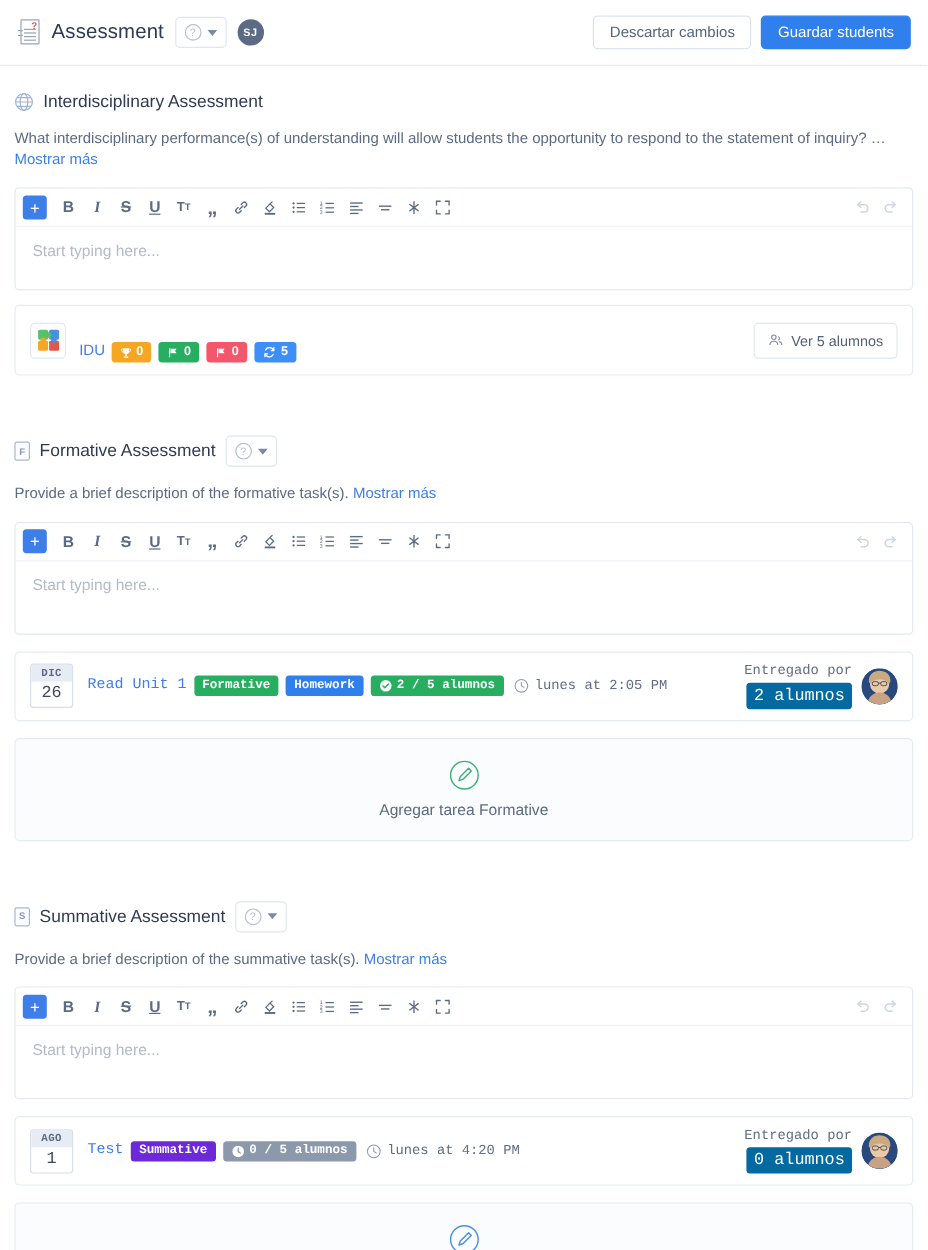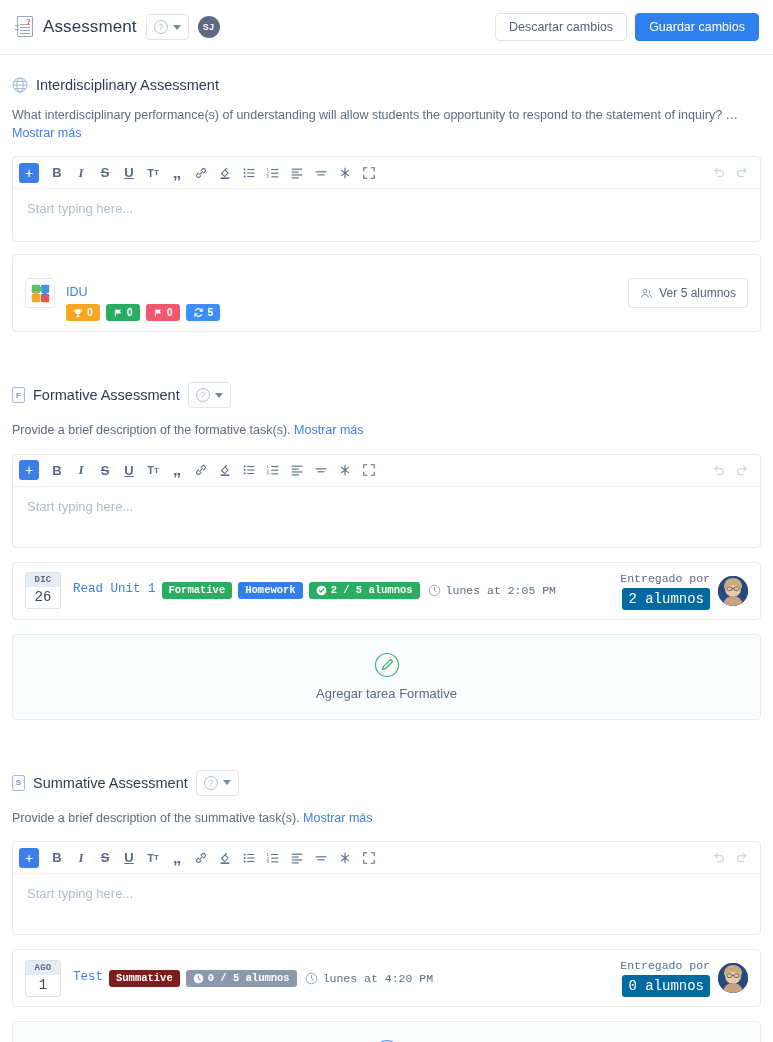--- a/index.html
+++ b/index.html
@@ -122,21 +122,21 @@
   .card {
     margin-top: 12px; border: 1px solid #e6ebf3; border-radius: 4px;
     background: #fff; padding: 10px 12px;
     display: flex; align-items: center;
   }
   .puzzle-box {
     width: 30px; height: 30px; border: 1px solid #e2e8f2; border-radius: 4px;
     display: flex; align-items: center; justify-content: center;
     background: #fff; flex: 0 0 auto; margin-right: 11px;
   }
-  .card-main { display: flex; flex-direction: column; gap: 5px; margin-top: 20px; }
+  .card-main { display: flex; flex-direction: row; gap: 5px; margin-top: 20px; }
   .card-title { font-size: 12.5px; color: #3e7ee8; cursor: pointer; }
   .badge-row { display: flex; gap: 6px; align-items: center; }
   .badge {
     display: inline-flex; align-items: center; gap: 4px;
     font-size: 10.5px; font-weight: bold; color: #fff;
     border-radius: 3px; padding: 3px 7px; line-height: 1;
   }
   .btn-outline {
     margin-left: auto; border: 1px solid #e1e7f0; border-radius: 4px;
     padding: 7px 11px; font-size: 12px; color: #53607a; background: #fff;
@@ -208,21 +208,21 @@
       </div>
       <div class="page-title">Assessment</div>
       <div class="help-pill">
         <span class="q-circle">?</span>
         <span class="caret-down"></span>
       </div>
       <div class="avatar-initials">SJ</div>
     </div>
     <div class="header-right">
       <div class="btn btn-secondary">Descartar cambios</div>
-      <div class="btn btn-primary">Guardar cambios</div>
+      <div class="btn btn-primary">Guardar students</div>
     </div>
   </div>
 
   <div class="content">
 
     <div class="section-head">
       <svg class="globe-icon" viewBox="0 0 16 16">
         <circle cx="8" cy="8" r="7" fill="none" stroke="#9fb4d8" stroke-width="1"></circle>
         <ellipse cx="8" cy="8" rx="3.2" ry="7" fill="none" stroke="#9fb4d8" stroke-width="1"></ellipse>
         <line x1="1" y1="8" x2="15" y2="8" stroke="#9fb4d8" stroke-width="1"></line>
@@ -630,21 +630,21 @@
     </div>
 
     <div class="task-card">
       <div class="date-chip">
         <div class="m">AGO</div>
         <div class="d">1</div>
       </div>
       <div class="task-main">
         <div class="task-title">Test</div>
         <div class="task-meta">
-          <span class="badge" style="background:#7f1d1d;">Summative</span>
+          <span class="badge" style="background:#6d28d9;">Summative</span>
           <span class="badge" style="background:#8c99ad;">
             <svg width="11" height="11" viewBox="0 0 16 16">
                 <circle cx="8" cy="8" r="7" fill="#fff"></circle>
                 <path d="M8 4.2V8.3l2.6 1.6" fill="none" stroke="#8c99ad" stroke-width="1.6" stroke-linecap="round"></path>
               </svg>
             <span>0 / 5 alumnos</span>
           </span>
           <span class="time-text">
             <svg width="13" height="13" viewBox="0 0 16 16">
                 <circle cx="8" cy="8" r="6.5" fill="none" stroke="#8e9bb0" stroke-width="1.1"></circle>

